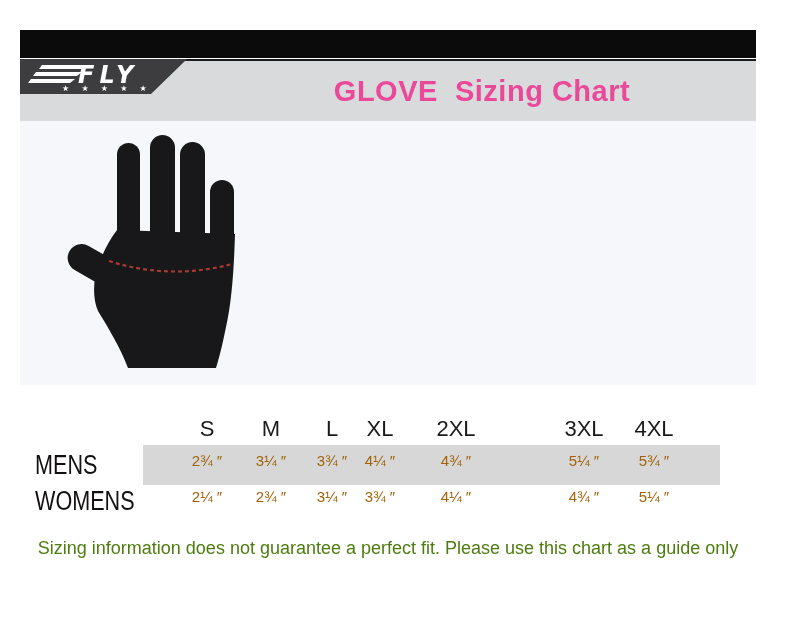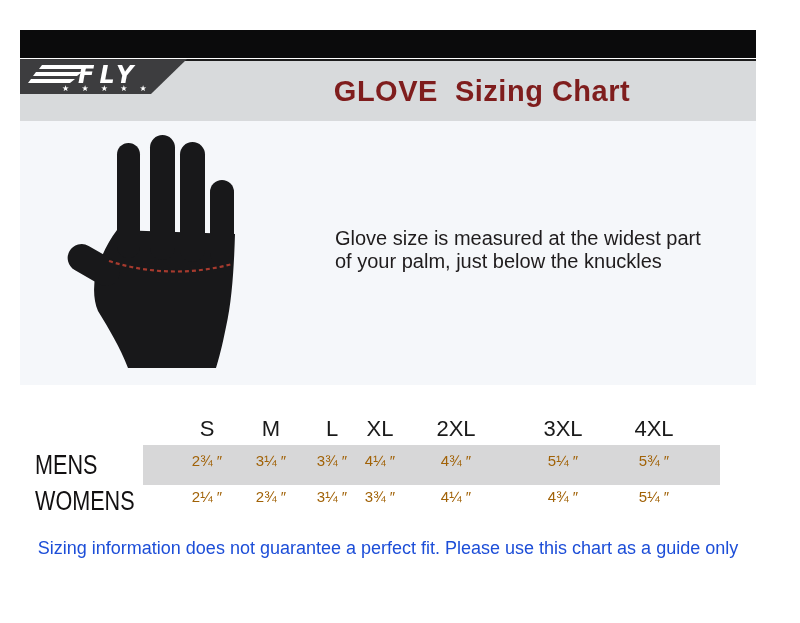--- a/index.html
+++ b/index.html
@@ -7,47 +7,47 @@
   body { font-family:"Liberation Sans", sans-serif; color:#231f20; }
   .sheet { position:relative; width:800px; height:623px; background:#ffffff; overflow:hidden; }
 
   
   .black-bar { position:absolute; left:20px; top:30px; width:736px; height:28px; background:#0b0b0c; }
   .band-top-line { position:absolute; left:20px; top:59px; width:736px; height:2px; background:#1c1c1c; }
 
   
   .title-band { position:absolute; left:20px; top:61px; width:736px; height:60px; background:#d8dadc; }
   .title { position:absolute; left:482px; top:91px; transform:translate(-50%,-50%);
-           font-size:29px; font-weight:600; letter-spacing:0.5px; white-space:pre; color:#7f1d1d; }
+           font-size:29px; font-weight:600; letter-spacing:0.5px; white-space:pre; color:#ec4899; }
 
   
   .logo-svg { position:absolute; left:20px; top:59px; overflow:visible; }
   .logo-wordmark { font-family:"DejaVu Sans","Liberation Sans",sans-serif; }
 
   
   .hand-section { position:absolute; left:20px; top:121px; width:736px; height:264px; background:#f5f7fa; }
   .hand-svg { position:absolute; left:67px; top:135px; overflow:visible; }
   .instructions { position:absolute; left:335px; top:227px; font-size:20px; line-height:23px; color:#1f1c1d; }
 
   
   .size-row, .data-row { position:absolute; left:0; width:800px; height:30px; }
   .size-row { top:416px; }
   .col { position:absolute; transform:translateX(-50%); white-space:nowrap; }
-  .c0{left:207px} .c1{left:271px} .c2{left:332px} .c3{left:380px} .c4{left:456px} .c5{left:563px} .c6{left:654px}
+  .c0{left:207px} .c1{left:271px} .c2{left:332px} .c3{left:380px} .c4{left:456px} .c5{left:584px} .c6{left:654px}
   .size-row .col { font-size:22px; color:#1a1a1a; }
   .mens-band { position:absolute; left:143px; top:445px; width:577px; height:40px; background:#d7d7d8; }
   .row-mens { top:452px; }
   .row-womens { top:488px;text-align:center; }
   .data-row .col { font-size:15px; color:#a16207; }
   .row-label { position:absolute; left:35px; top:0; font-size:27px; line-height:27px; color:#121011;
                transform:scaleX(0.8); transform-origin:left center; letter-spacing:0; }
 
   
   .footer-note { position:absolute; left:20px; top:538px; width:736px; text-align:center;
-                 font-size:18px; color:#1d4ed8; }
+                 font-size:18px; color:#4d7c0f; }
 </style>
 </head>
 <body>
 
 <div class="sheet">
 
   <div class="black-bar"></div>
   <div class="band-top-line"></div>
 
   <div class="title-band"></div>
@@ -72,24 +72,20 @@
                C53 212 42 194 31 176 C25 162 26 142 33 126 Q40 108 50 95 Z"></path>
       <rect x="50" y="8" width="23" height="115" rx="11.5"></rect>
       <rect x="83" y="0" width="25" height="125" rx="12.5"></rect>
       <rect x="113" y="7" width="25" height="120" rx="12.5"></rect>
       <rect x="143" y="45" width="24" height="85" rx="12"></rect>
       <rect x="2" y="104" width="56" height="28" rx="14" transform="rotate(30 6 118)"></rect>
     </g>
     <path d="M42 126 C85 140 128 139 165 129" fill="none" stroke="#a63a2e" stroke-width="2.2" stroke-dasharray="4 3"></path>
   </svg>
 
-  <div class="instructions">
-    <div>Glove size is measured at the widest part</div>
-    <div>of your palm, just below the knuckles</div>
-  </div>
 
   <div class="size-row">
     <span class="col c0">S</span>
     <span class="col c1">M</span>
     <span class="col c2">L</span>
     <span class="col c3">XL</span>
     <span class="col c4">2XL</span>
     <span class="col c5">3XL</span>
     <span class="col c6">4XL</span>
   </div>

